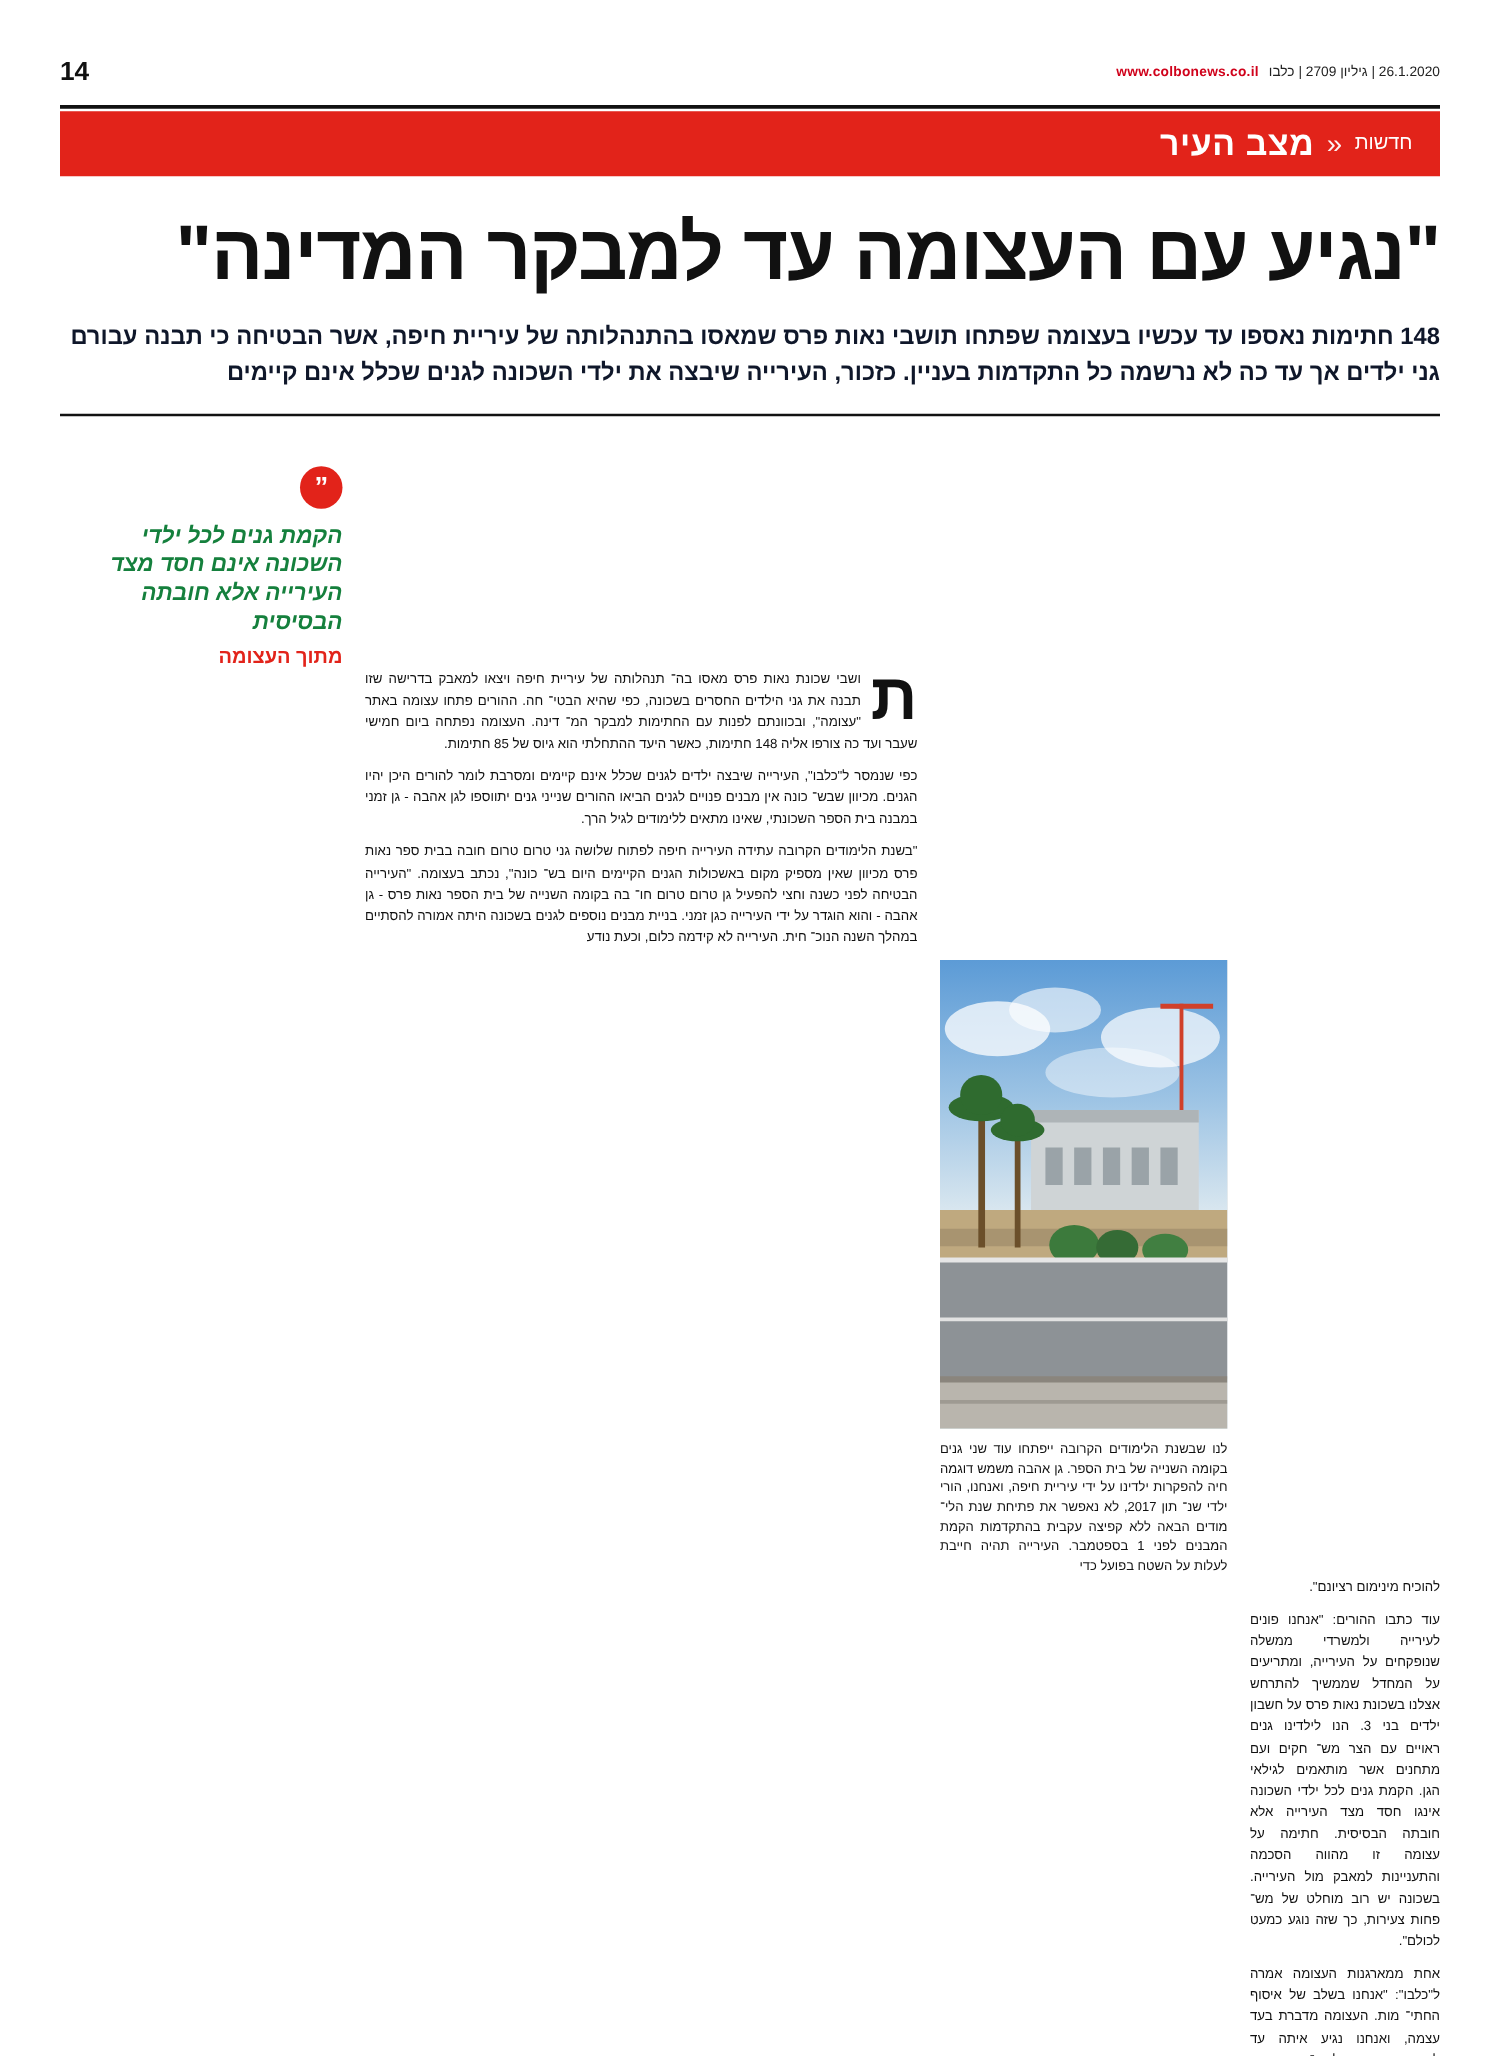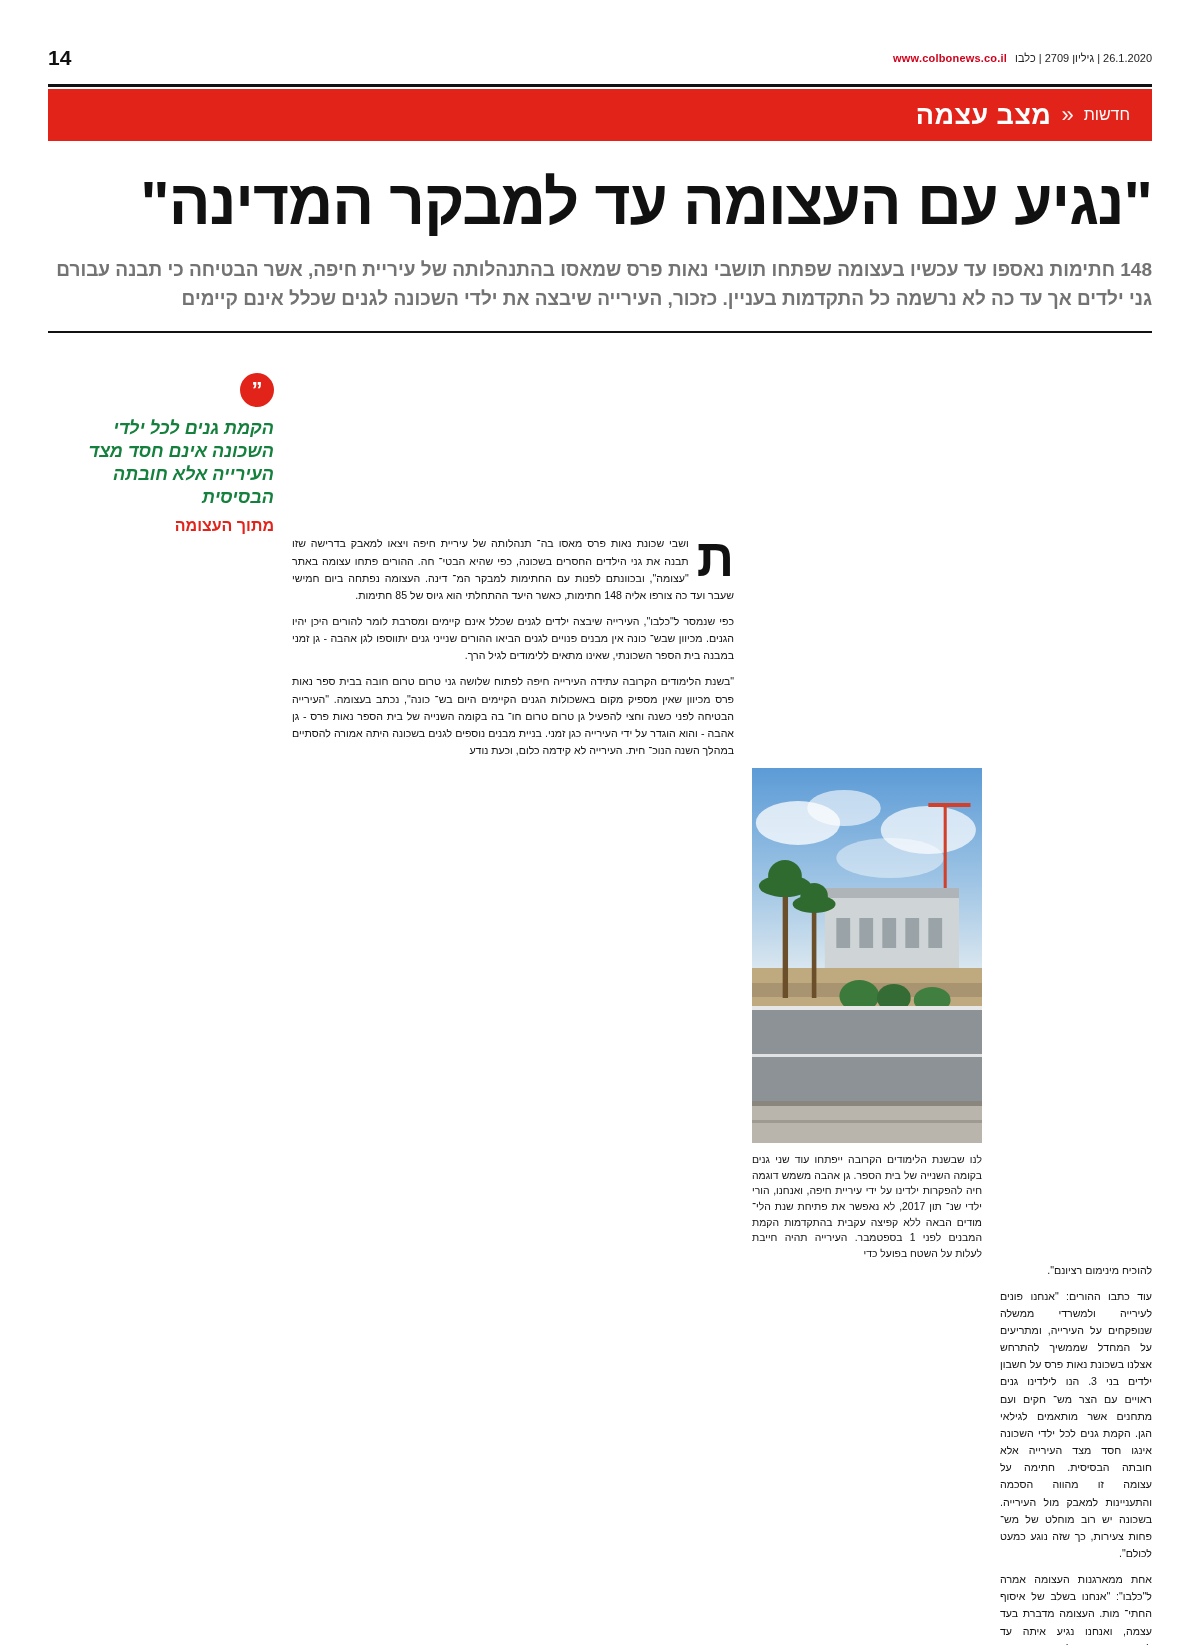--- a/index.html
+++ b/index.html
@@ -43,21 +43,21 @@
   .headline {
     text-align: right;
     font-size: 62px; line-height: 1.02; font-weight: bold;
     letter-spacing: -1px;
     margin: 30px 0 0 0;
     color: #111;
   }
   .standfirst {
     text-align: right;
     font-size: 19px; line-height: 1.5; font-weight: bold;
-    margin: 22px 0 0 0; color: #737373;
+    margin: 22px 0 0 0; color: #0f172a;
   }
 
   .rule-thin { height: 2px; background: #111; margin: 18px 0 0 0; }
 
   
   .article1 {
     display: grid;
     grid-template-columns: 152px 230px 1fr 226px;
     gap: 0 18px;
     margin-top: 14px;
@@ -119,21 +119,21 @@
       <span class="site-url">www.colbonews.co.il</span>
       <span class="masthead-meta">26.1.2020 | גיליון 2709 | כלבו</span>
     </div>
     <div class="page-number">14</div>
   </div>
   <div class="rule-top"></div>
 
   <div class="section-bar">
     <span>חדשות</span>
     <span class="chev">«</span>
-    <span class="label">מצב עצמה</span>
+    <span class="label">מצב העיר</span>
   </div>
 
   <h1 class="headline">"נגיע עם העצומה עד למבקר המדינה"</h1>
   <p class="standfirst">148 חתימות נאספו עד עכשיו בעצומה שפתחו תושבי נאות פרס שמאסו בהתנהלותה של עיריית חיפה, אשר הבטיחה כי תבנה עבורם גני ילדים אך עד כה לא נרשמה כל התקדמות בעניין. כזכור, העירייה שיבצה את ילדי השכונה לגנים שכלל אינם קיימים</p>
   <div class="rule-thin"></div>
 
   <div class="article1">
 
     <div style="grid-column:4;">
       <div class="pullquote">

